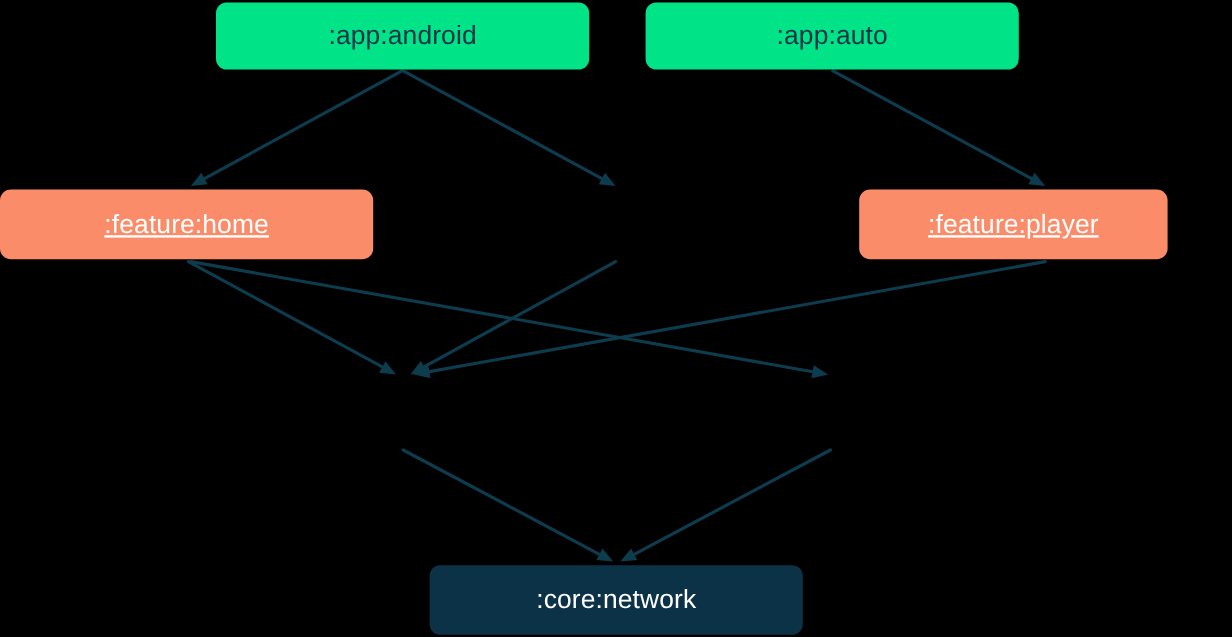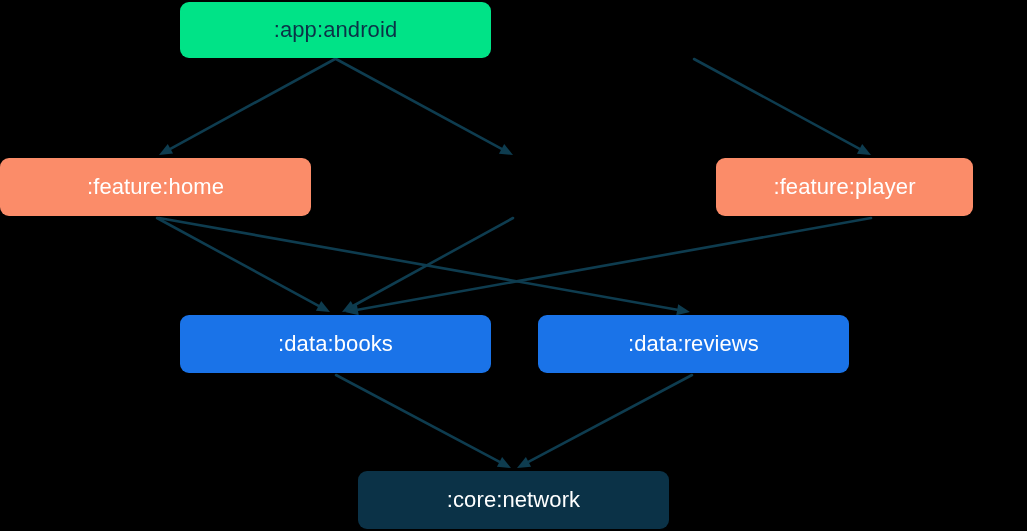--- a/index.html
+++ b/index.html
@@ -48,20 +48,21 @@
     background: #00E387;
   }
   .node.app .node-label {
     color: #0B3247;
   }
   .node.feature {
     background: #FB8C69;
   }
   .node.feature .node-label {
     color: #FFFFFF;
+    text-decoration: underline;
   }
   .node.data {
     background: #1A73E8;
   }
   .node.data .node-label {
     color: #FFFFFF;
   }
   .node.core {
     background: #0B3247;
     text-align: center;
@@ -93,35 +94,32 @@
       <line x1="336" y1="375" x2="499.52034508546683" y2="461.89938338827665" stroke="#0E3C4F" stroke-width="2.6" stroke-linecap="round"></line>
       <polygon points="511,468 496.93931498050694,466.75616046750224 502.1013751904267,457.04260630905105" fill="#0E3C4F"></polygon>
       <line x1="692" y1="375" x2="528.4796549145332" y2="461.89938338827665" stroke="#0E3C4F" stroke-width="2.6" stroke-linecap="round"></line>
       <polygon points="517,468 525.8986248095733,457.04260630905105 531.060685019493,466.75616046750224" fill="#0E3C4F"></polygon>
     </svg>
 
   <div class="node app" id="node-app-android" style="left: 180px; top: 2px; width: 311px; height: 56px; background: rgb(0, 227, 135);">
     <span class="node-label" style="color: rgb(11, 50, 71);">:app:android</span>
   </div>
 
+  <div class="node app" id="node-app-auto" style="left: 538px; top: 2px; width: 311px; height: 56px; background: rgb(0, 227, 135);">
+    <span class="node-label" style="color: rgb(11, 50, 71);">:app:auto</span>
+  </div>
 
   <div class="node feature" id="node-feature-home" style="left: 0px; top: 158px; width: 311px; height: 58px; background: rgb(251, 140, 105);">
     <span class="node-label" style="color: rgb(255, 255, 255);">:feature:home</span>
   </div>
 
 
   <div class="node feature" id="node-feature-player" style="left: 716px; top: 158px; width: 257px; height: 58px; background: rgb(251, 140, 105);">
     <span class="node-label" style="color: rgb(255, 255, 255);">:feature:player</span>
   </div>
 
-  <div class="node data" id="node-data-books" style="left: 180px; top: 315px; width: 311px; height: 58px; background: rgb(26, 115, 232);">
-    <span class="node-label" style="color: rgb(255, 255, 255);">:data:books</span>
-  </div>
 
-  <div class="node data" id="node-data-reviews" style="left: 538px; top: 315px; width: 311px; height: 58px; background: rgb(26, 115, 232);">
-    <span class="node-label" style="color: rgb(255, 255, 255);">:data:reviews</span>
-  </div>
 
   <div class="node core" id="node-core-network" style="left: 358px; top: 471px; width: 311px; height: 58px; background: rgb(11, 50, 71);">
     <span class="node-label" style="color: rgb(255, 255, 255);">:core:network</span>
   </div>
 
 </div>
 
 </body></html>

